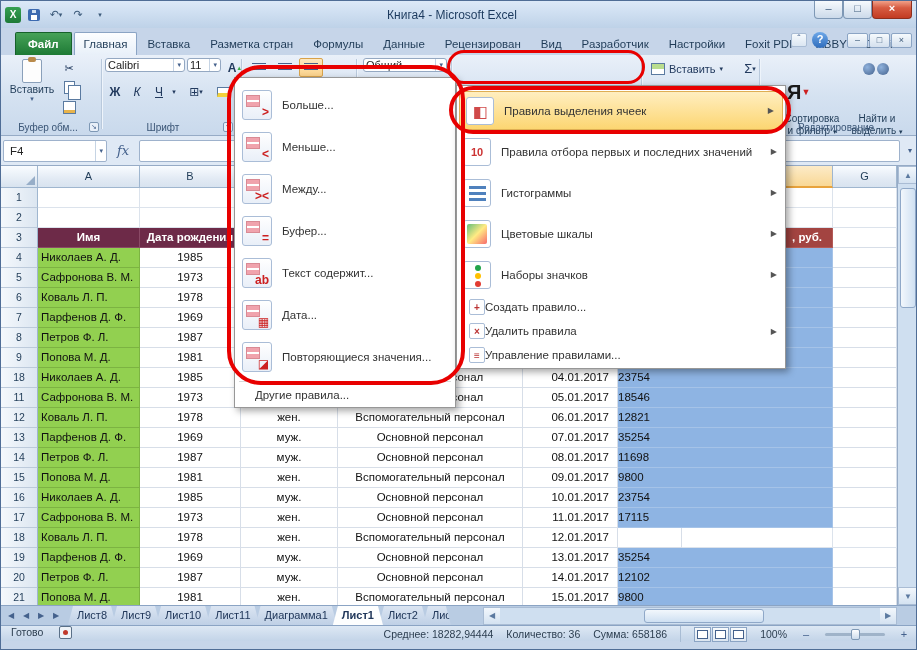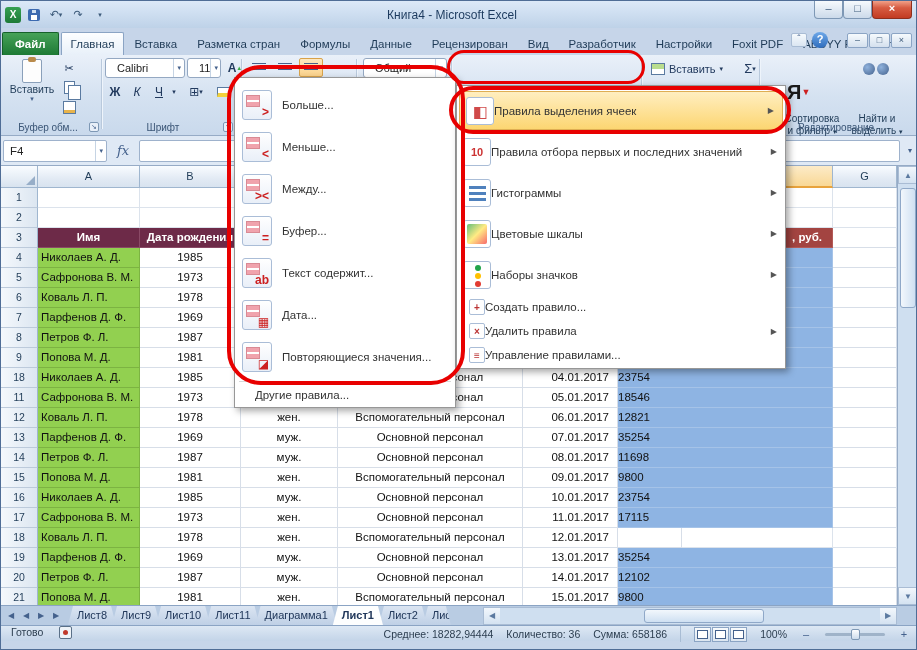--- a/index.html
+++ b/index.html
@@ -12,37 +12,37 @@
   .qbtn{min-width:18px;height:18px;display:inline-flex;align-items:center;justify-content:center;font-size:11px;color:#3c5a7a;border-radius:3px}
   .ico-save{width:12px;height:12px;background:#3c6ab0;border-radius:2px;position:relative}
   .ico-save::before{content:"";position:absolute;left:3px;bottom:1px;width:6px;height:5px;background:#fff}
   .ico-save::after{content:"";position:absolute;left:4px;top:1px;width:4px;height:3px;background:#cfe0f2}
   .ttext{position:absolute;left:0;right:13px;text-align:center;font-size:12px;color:#1c3a5e;pointer-events:none}
   .winbtns{margin-left:auto;display:flex;z-index:2;align-self:flex-start}
   .winbtn{width:29px;height:18px;border:1px solid #7e98b5;border-top:none;border-radius:0 0 4px 4px;background:linear-gradient(#f6fafd,#ccdaea);color:#3c5a7a;font-size:11px;text-align:center;line-height:15px}
   .winbtn.close{width:40px;background:linear-gradient(#f1a188,#d75c42 40%,#c23b22);color:#fff;border-color:#8d2e1d;font-weight:bold}
 
   
-  .tabrow{position:absolute;top:27px;left:0;right:0;height:27px;display:flex;align-items:flex-end;padding-left:1px}
+  .tabrow{position:absolute;top:27px;left:0;right:0;height:27px;display:flex;align-items:flex-end;padding-left:14px}
   .tab{height:23px;line-height:22px;padding:0 9px;font-size:11.5px;color:#1f3b57;border:1px solid transparent;border-bottom:none;border-radius:2px 2px 0 0;white-space:nowrap}
   .tab.active{background:linear-gradient(#fdfeff,#e8f0f9);border-color:#8ba4c4}
   .tab.file{background:linear-gradient(#46a258,#1e7a35);color:#fff;font-weight:bold;border-color:#16612a;margin-right:2px;padding:0 12px}
   .tabs-host{display:flex;align-items:flex-end;height:100%}
   .tr-right{position:absolute;right:4px;top:4px;display:flex;gap:5px;align-items:center}
   .helpbtn{width:16px;height:16px;border-radius:50%;background:linear-gradient(#6ea8e8,#2f6dbd);color:#fff;font-size:11px;font-weight:bold;text-align:center;line-height:15px}
   .collbtn{width:16px;height:14px;font-size:10px;color:#44618c;text-align:center;line-height:12px;border:1px solid #a9bcd4;border-radius:2px;background:linear-gradient(#f6fafd,#dbe6f2)}
   .miniwin{display:flex;gap:1px;margin-left:14px}
   .miniwin span{width:21px;height:15px;border:1px solid #8ba4c4;background:linear-gradient(#f6fafd,#d4e0ee);font-size:9px;color:#3c5a7a;text-align:center;line-height:13px;border-radius:2px}
 
   
   .ribbon{position:absolute;top:54px;left:0;right:0;height:81px;background:linear-gradient(#e9f0f9,#d5e2f1 50%,#c9d9ec);border-bottom:1px solid #96abc6}
   .gsep{position:absolute;top:4px;bottom:6px;width:1px;background:#b9c9dc;box-shadow:1px 0 0 #eef4fb}
   .glabel{position:absolute;bottom:2px;font-size:10px;color:#3a5576;text-align:center;white-space:nowrap}
   .dlg{position:absolute;bottom:3px;width:10px;height:10px;border:1px solid #7e98b5;border-radius:2px;font-size:7px;line-height:8px;text-align:center;color:#44618c;background:#e8eff8}
-  .combo{position:absolute;height:20px;background:#fff;border:1px solid #94a8c2;border-radius:3px;font-size:11px;display:flex;align-items:center;padding-left:11px;color:#222}
+  .combo{position:absolute;height:14px;background:#fff;border:1px solid #94a8c2;border-radius:3px;font-size:11px;display:flex;align-items:center;padding-left:2px;color:#222}
   .ccaret{margin-left:auto;font-size:7px;color:#44618c;padding:0 3px;border-left:1px solid #c6d4e4;align-self:stretch;display:flex;align-items:center}
   .sbtn{position:absolute;display:flex;align-items:center;justify-content:center;color:#223a5e;border:1px solid transparent;border-radius:2px;font-size:12px}
   .bigbtn{position:absolute;display:flex;flex-direction:column;align-items:center;font-size:10.5px;color:#1f3b57}
   .clip-ico{width:20px;height:24px;position:relative;background:#fdfdfd;border:1px solid #8aa0ba;border-radius:2px}
   .clip-ico::before{content:"";position:absolute;top:-3px;left:5px;width:8px;height:5px;background:#b98a4a;border-radius:2px}
   .ico-copy{width:11px;height:13px;border:1px solid #5a7aa0;background:#fff;position:relative}
   .ico-copy::after{content:"";position:absolute;left:3px;top:3px;width:11px;height:13px;border:1px solid #5a7aa0;background:#fff}
   .ico-paint{width:13px;height:13px;background:linear-gradient(#fff 0 8px,#e8b34b 8px 100%);border:1px solid #5a7aa0}
   .ico-fill{width:14px;height:10px;background:#fff;border:1px solid #5a7aa0;border-bottom:4px solid #f3d23c}
   .al{position:absolute;width:24px;height:19px;display:flex;align-items:center;justify-content:center;border:1px solid transparent;border-radius:2px}
@@ -151,21 +151,21 @@
   .cfmenu{left:455px;top:84px;width:330px;height:284px;padding-top:4px}
   .cfi{display:flex;align-items:center;height:41px;padding:0 8px 0 6px}
   .cfi.hl{background:linear-gradient(#ffeec0,#fcd672);border:1px solid #dfae53;border-radius:3px;height:39px;margin:1px 2px}
   .mi{width:28px;height:28px;flex:none;border:1px solid #aabdd7;border-radius:3px;background:#fff;position:relative}
   .mi::after{content:attr(data-glyph);position:absolute;left:0;right:0;top:50%;transform:translateY(-50%);text-align:center;font-weight:bold;font-size:14px;color:#cc3333}
   .cfbig div:nth-of-type(1) .mi::after{font-size:16px;color:#d04a4a}
   .cfbig div:nth-of-type(2) .mi::after{font-size:11px}
   .cfbig div:nth-of-type(3) .mi::before{content:"";position:absolute;left:5px;top:6px;width:17px;height:16px;background:repeating-linear-gradient(to bottom,#4f81bd 0 3px,transparent 3px 6px)}
   .cfbig div:nth-of-type(4) .mi::before{content:"";position:absolute;left:3px;top:3px;right:3px;bottom:3px;background:linear-gradient(135deg,#63be7b,#ffeb84 50%,#f8696b);border-radius:2px}
   .cfbig div:nth-of-type(5) .mi::before{content:"";position:absolute;left:11px;top:3px;width:6px;height:6px;border-radius:50%;background:#23a44a;box-shadow:0 8px 0 #ffc000,0 16px 0 #e23c32}
-  .cfi-label{margin-left:0;font-size:11.5px;color:#333;white-space:nowrap}
+  .cfi-label{margin-left:10px;font-size:11.5px;color:#333;white-space:nowrap}
   .cfi-arrow{margin-left:auto;font-size:8px;color:#555;visibility:hidden}
   .has-arrow .cfi-arrow{visibility:visible}
   .cfs{display:flex;align-items:center;height:24px;padding:0 8px 0 12px}
   .ms{width:16px;height:16px;flex:none;border:1px solid #aabdd7;border-radius:2px;background:#fff;font-size:10px;font-weight:bold;color:#bb3333;display:flex;align-items:center;justify-content:center}
   .cfs-label{font-size:11.5px;color:#333;white-space:nowrap}
 
   .oval{position:absolute;border:4px solid #e80000;border-radius:34px;z-index:40;pointer-events:none}
 </style>
 </head>
 <body>

